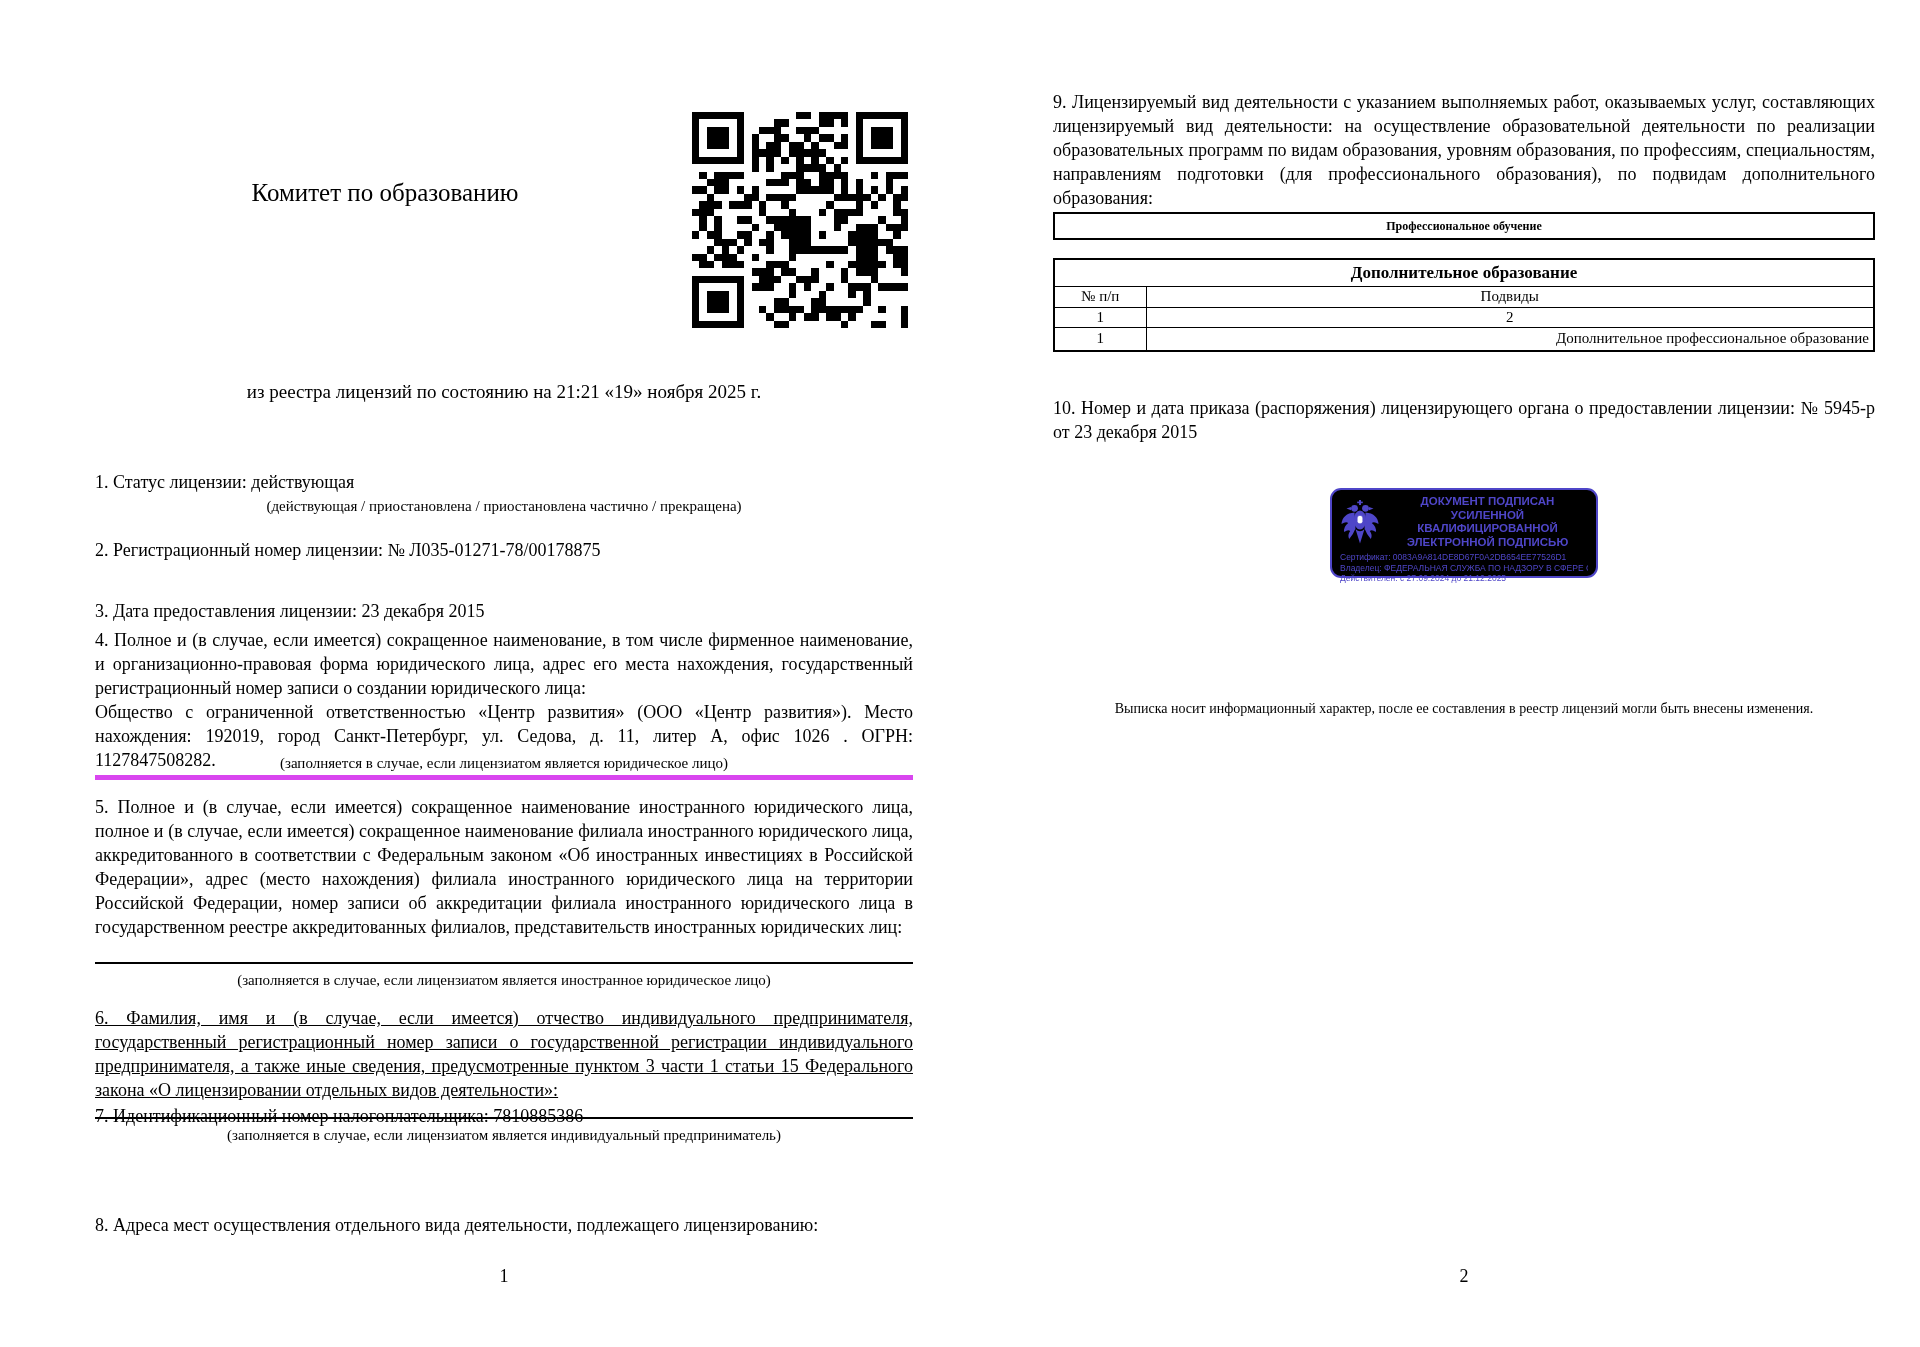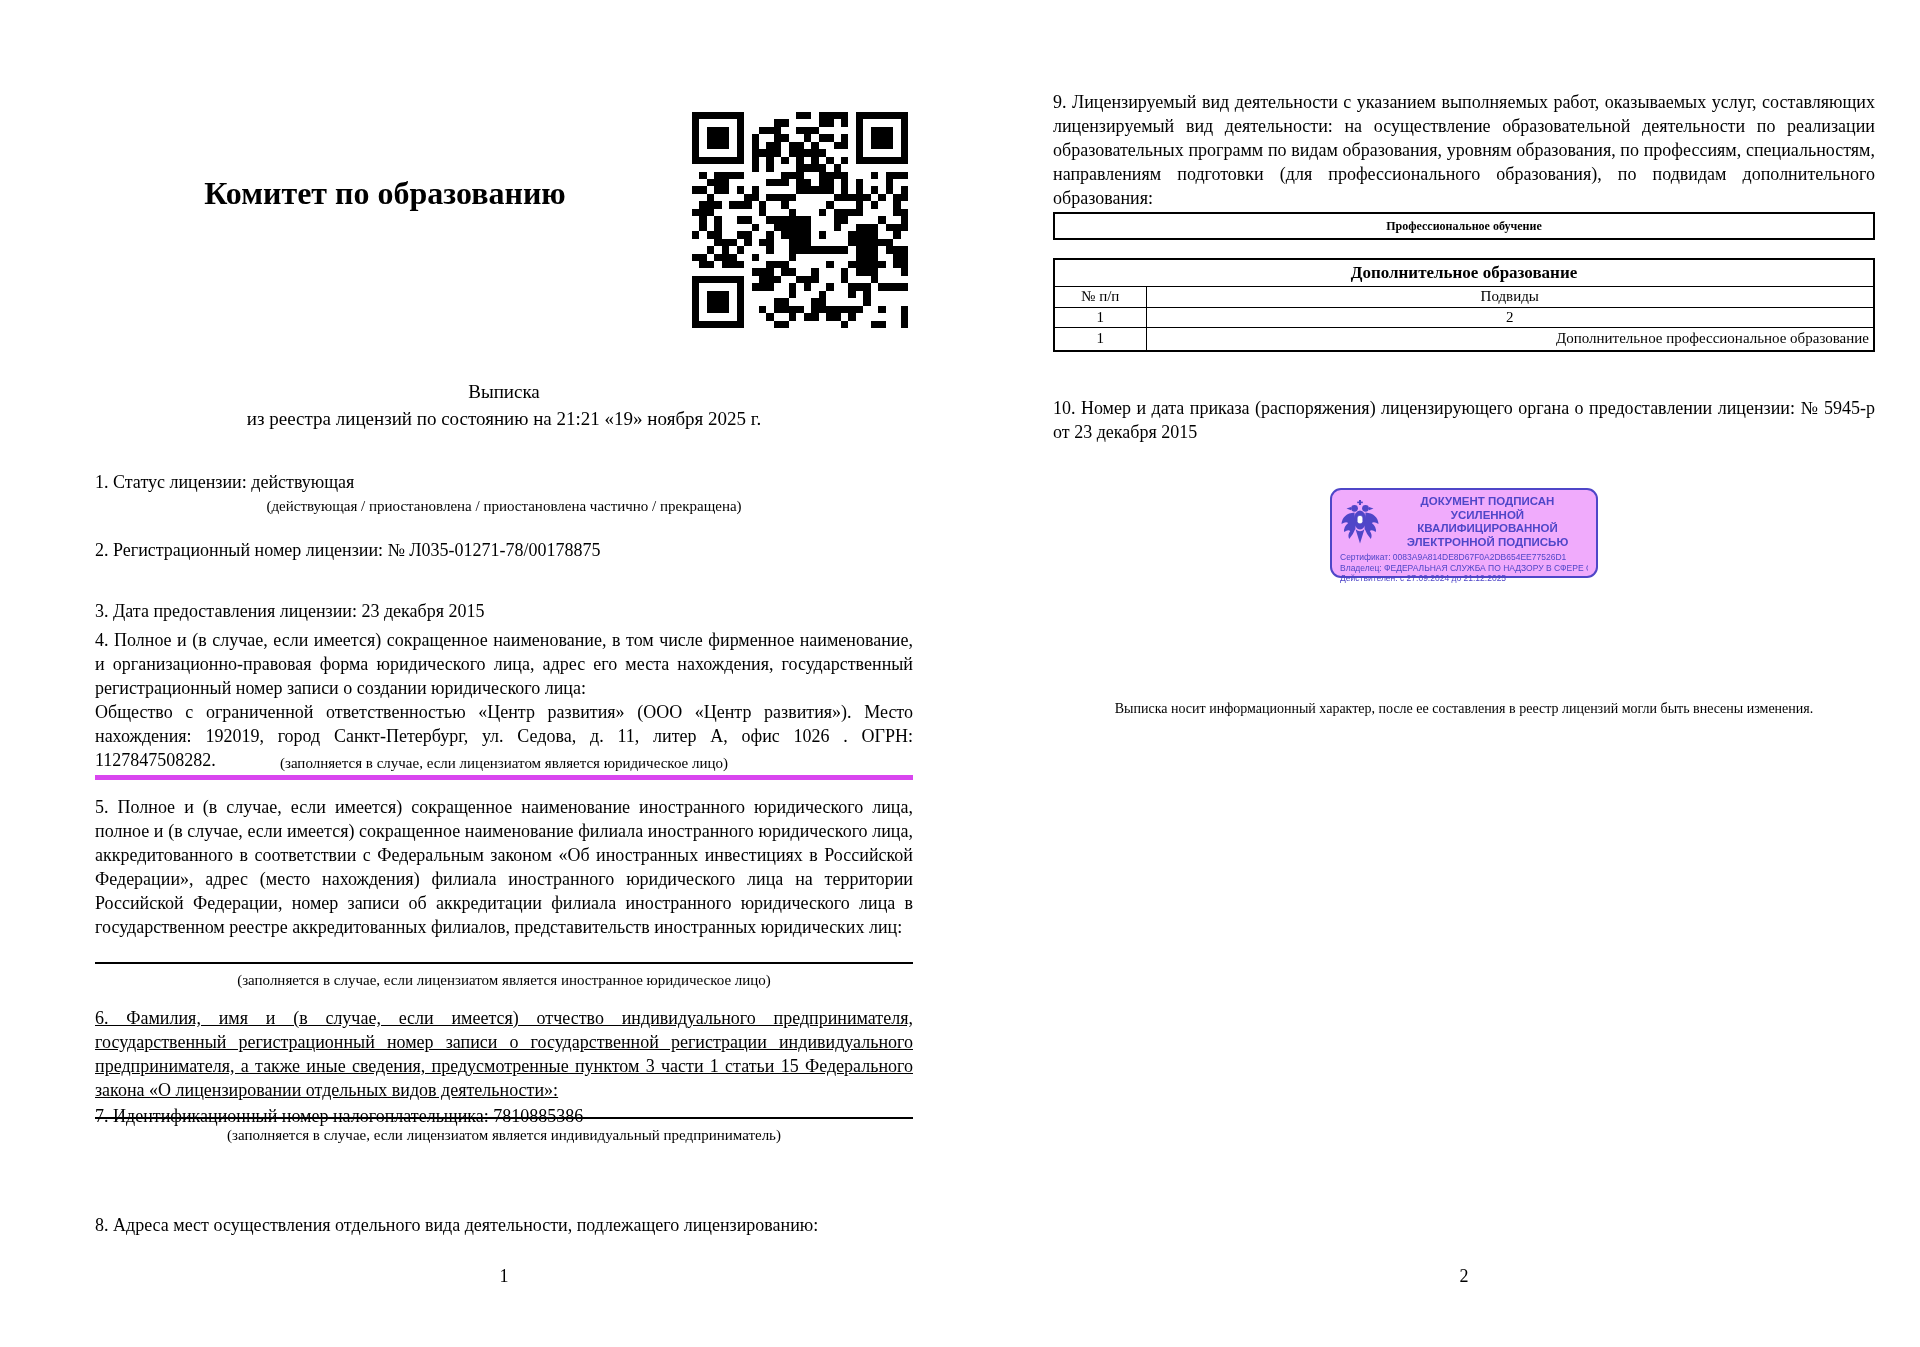--- a/index.html
+++ b/index.html
@@ -16,21 +16,21 @@
   .page-1 { left: 95px;  width: 818px; }
   .page-2 { left: 1053px; width: 822px; }
   .abs { position: absolute; left: 0; width: 100%; }
 
   .body-text { font-size: 18px; line-height: 24px; }
   .just { text-align: justify; text-justify: inter-word; }
   .caption { font-size: 15px; line-height: 18px; text-align: center; }
 
   
   .org-header { top: 178px; left: 0; width: 580px; text-align: center; }
-  .org-name { font-size: 32px; line-height: 30px; font-weight: bold; }
+  .org-name { font-size: 25px; line-height: 30px; font-weight: normal; }
   .org-caption { margin-top: 7px; }
   .qr-wrap { position: absolute; top: 112px; left: 597px; width: 216px; height: 216px; }
   .qr-wrap svg { width: 100%; height: 100%; shape-rendering: crispEdges; }
   .doc-title { top: 378px; text-align: center; font-size: 19px; line-height: 27px; }
   .item1 { top: 470px; }
   .cap1  { top: 497px; }
   .item2 { top: 538px; }
   .item3 { top: 583px; margin-top: 16px; }
   .item4 { top: 628px; }
   .item4-value { border-bottom: 5px solid #d946ef; padding-bottom: 3px; }
@@ -59,21 +59,21 @@
   .table2 .t2-numrow td { height: 20px; }
   .table2 .t2-data td { height: 24px; }
   .table2 .t2-data .t2-subtype { text-align: right; border-radius: 9px; }
   .table2 .col-n { width: 92px; }
   .item10 { top: 396px; }
 
   .stamp {
     position: absolute; top: 488px; left: 277px; width: 268px; height: 90px;
     border: 2px solid var(--stamp-color); border-radius: 11px;
     padding: 5px 8px 4px 8px; color: var(--stamp-color);
-    font-family: "Liberation Sans", sans-serif; background: #f0abfc;
+    font-family: "Liberation Sans", sans-serif; background: #000000;
   }
   .stamp-top { display: flex; align-items: center; gap: 7px; }
   .eagle { width: 40px; height: 44px; flex: none; }
   .stamp-title { flex: 1; text-align: center; font-weight: bold; font-size: 11.5px; line-height: 13.5px; }
   .stamp-info { margin-top: 3px; font-size: 8.5px; line-height: 10.5px; white-space: nowrap; overflow: hidden; }
 
   .note { top: 700px; text-align: center; font-size: 14px; line-height: 18px; }
 </style>
 </head>
 <body>
@@ -498,21 +498,20 @@
           <rect x="12" y="28" width="1" height="1"></rect>
           <rect x="20" y="28" width="1" height="1"></rect>
           <rect x="24" y="28" width="1" height="1"></rect>
           <rect x="25" y="28" width="1" height="1"></rect>
           <rect x="28" y="28" width="1" height="1"></rect>
         </g>
       </svg>
   </div>
 
   <div class="abs doc-title">
-    <div>Выписка</div>
     <div>из реестра лицензий по состоянию на 21:21 «19» ноября 2025 г.</div>
   </div>
 
   <div class="abs body-text item1">1. Статус лицензии: действующая</div>
   <div class="abs caption cap1">(действующая / приостановлена / приостановлена частично / прекращена)</div>
 
   <div class="abs body-text item2">2. Регистрационный номер лицензии: № Л035-01271-78/00178875</div>
 
   <div class="abs body-text item3">3. Дата предоставления лицензии: 23 декабря 2015</div>
 

